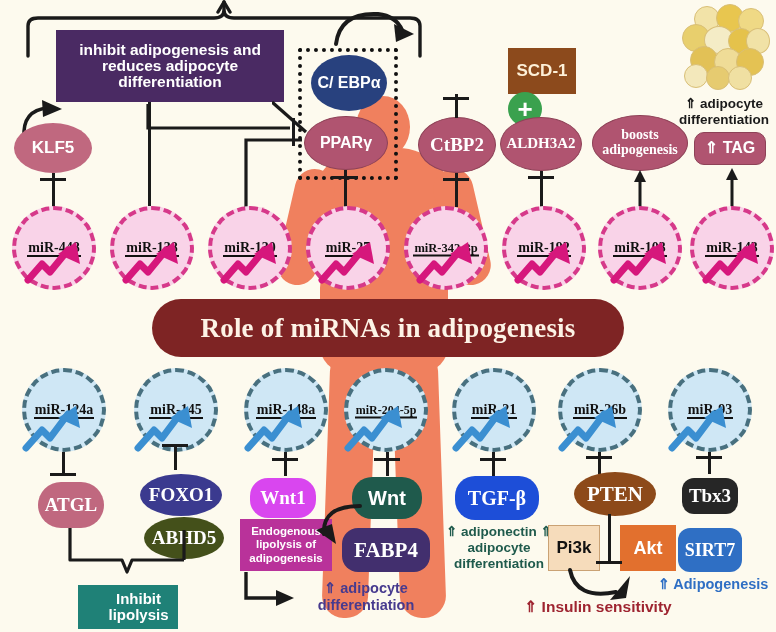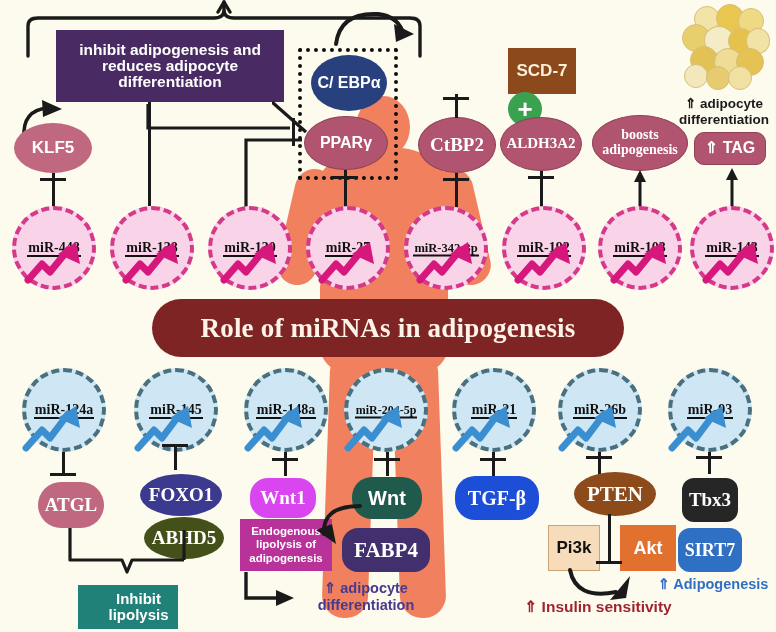--- a/index.html
+++ b/index.html
@@ -112,21 +112,21 @@
   <div class="abs ctr node navy ellipse" style="left:311px;top:55px;width:76px;height:56px;font-size:16px;">
     <span>C/ EBPα</span>
   </div>
 
   <div class="abs ctr node rose-d ellipse" style="left:304px;top:116px;width:84px;height:54px;font-size:16px;">
     <span>PPARγ</span>
   </div>
 
 
   <div class="abs ctr node scd srect" style="left:508px;top:48px;width:68px;height:46px;font-size:17px;">
-    <span>SCD-7</span>
+    <span>SCD-1</span>
   </div>
 
   <div class="abs ctr plus" style="left:508px;top:92px;width:34px;height:34px;font-size:26px;line-height:1;">
     <span>+</span>
   </div>
 
   <div class="abs ctr node rose-d serif ellipse" style="left:418px;top:117px;width:78px;height:56px;font-size:19px;">
     <span>CtBP2</span>
   </div>
 
@@ -380,20 +380,23 @@
     <path d="M8,2 L8,28 L40,28" fill="none" stroke="#1a1a1a" stroke-width="3.4"></path>
     <polygon points="38,20 56,28 38,36" fill="#1a1a1a"></polygon>
   </svg>
   <div class="cap cap-purple" style="left:292px;top:580px;width:148px;font-size:14.5px;text-align:center;line-height:1.15;">
     <span>⇑ adipocyte differentiation</span>
   </div>
 
   <div class="abs ctr node green serif rrect" style="left:455px;top:476px;width:84px;height:44px;font-size:20px;border-radius:20px;">
     <span>TGF-β</span>
   </div>
+  <div class="cap cap-green" style="left:440px;top:524px;width:118px;font-size:13.5px;text-align:center;line-height:1.2;">
+    <span>⇑ adiponectin ⇑ adipocyte differentiation</span>
+  </div>
 
   <div class="abs ctr node ptenbrn serif ellipse" style="left:574px;top:472px;width:82px;height:44px;font-size:21px;">
     <span>PTEN</span>
   </div>
 
   <div class="abs ctr tan srect" style="left:548px;top:525px;width:52px;height:46px;font-size:17px;font-weight:700;">
     <span>Pi3k</span>
   </div>
 
   <div class="abs ctr node orange srect" style="left:620px;top:525px;width:56px;height:46px;font-size:18px;">
@@ -404,21 +407,21 @@
   <div class="abs ln tbar" style="left:596px;top:561px;width:26px;"></div>
 
   <svg class="abs" style="left:564px;top:566px;width:86px;height:44px;" viewBox="0 0 86 44">
     <path d="M6,4 Q12,34 52,26" fill="none" stroke="#1a1a1a" stroke-width="4" stroke-linecap="round"></path>
     <polygon points="46,34 66,10 62,32" fill="#1a1a1a"></polygon>
   </svg>
   <div class="cap cap-red" style="left:508px;top:598px;width:180px;font-size:15.5px;text-align:center;">
     <span>⇑ Insulin sensitivity</span>
   </div>
 
-  <div class="abs ctr node black serif rrect" style="left:682px;top:478px;width:56px;height:44px;font-size:19px;border-radius:12px;">
+  <div class="abs ctr node black serif rrect" style="left:682px;top:478px;width:56px;height:36px;font-size:19px;border-radius:12px;">
     <span>Tbx3</span>
   </div>
 
   <div class="abs ctr node blue serif rrect" style="left:678px;top:528px;width:64px;height:44px;font-size:18px;border-radius:12px;">
     <span>SIRT7</span>
   </div>
   <div class="cap cap-blue" style="left:650px;top:576px;width:126px;font-size:14.5px;text-align:center;">
     <span>⇑ Adipogenesis</span>
   </div>
 

